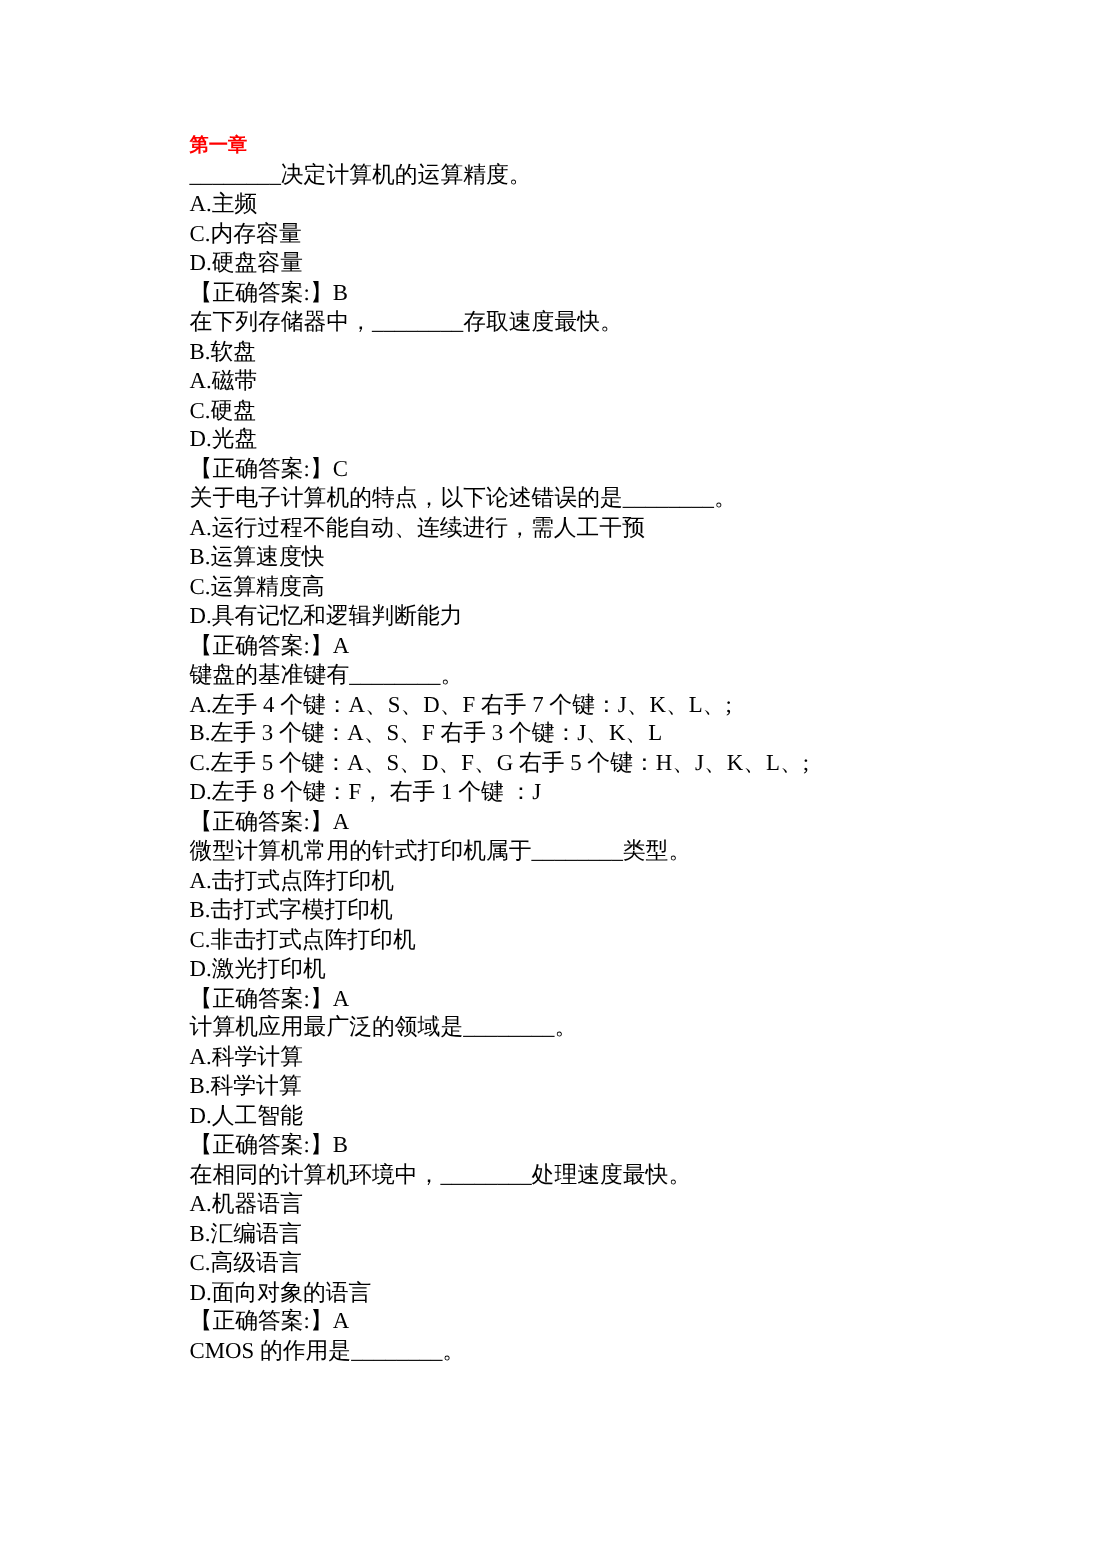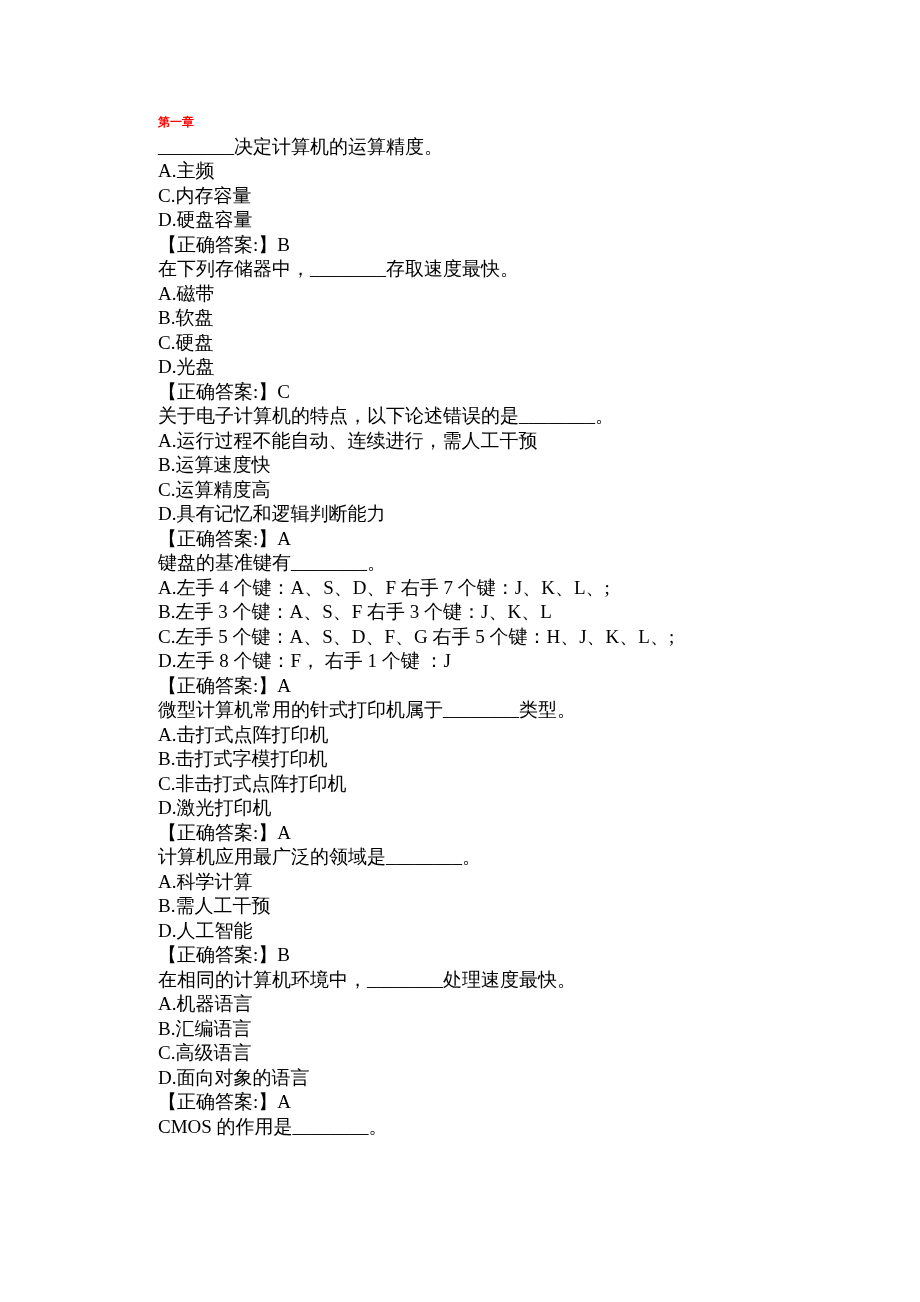--- a/index.html
+++ b/index.html
@@ -12,21 +12,21 @@
   .page {
     padding: 110px 158px 60px 158px;
     font-size: 16px;
     line-height: 24.5px;
     color: #000000;
   }
   .chapter-title {
     font-family: "SimHei", "黑体", sans-serif;
     font-weight: bold;
     color: #ff0000;
-    font-size: 12px;
+    font-size: 16px;
     line-height: 24.5px;
   }
   .question-block {
     
   }
   .q-text, .q-option, .q-answer, .q-fragment {
     font-size: 19px;
     line-height: 24.5px;
   }
   .latin {
@@ -43,22 +43,22 @@
   <div class="question-block">
     <div class="q-text">________决定计算机的运算精度。</div>
     <div class="q-option">A.主频</div>
     <div class="q-option">C.内存容量</div>
     <div class="q-option">D.硬盘容量</div>
     <div class="q-answer"><span>【正确答案:】</span><span class="latin">B</span></div>
   </div>
 
   <div class="question-block">
     <div class="q-text">在下列存储器中，________存取速度最快。</div>
+    <div class="q-option">B.软盘</div>
     <div class="q-option">A.磁带</div>
-    <div class="q-option">B.软盘</div>
     <div class="q-option">C.硬盘</div>
     <div class="q-option">D.光盘</div>
     <div class="q-answer"><span>【正确答案:】</span><span class="latin">C</span></div>
   </div>
 
   <div class="question-block">
     <div class="q-text">关于电子计算机的特点，以下论述错误的是________。</div>
     <div class="q-option">A.运行过程不能自动、连续进行，需人工干预</div>
     <div class="q-option">B.运算速度快</div>
     <div class="q-option">C.运算精度高</div>
@@ -80,21 +80,21 @@
     <div class="q-option">A.击打式点阵打印机</div>
     <div class="q-option">B.击打式字模打印机</div>
     <div class="q-option">C.非击打式点阵打印机</div>
     <div class="q-option">D.激光打印机</div>
     <div class="q-answer"><span>【正确答案:】</span><span class="latin">A</span></div>
   </div>
 
   <div class="question-block">
     <div class="q-text">计算机应用最广泛的领域是________。</div>
     <div class="q-option">A.科学计算</div>
-    <div class="q-option">B.需人工干预</div>
+    <div class="q-option">B.科学计算</div>
     <div class="q-option">D.人工智能</div>
     <div class="q-answer"><span>【正确答案:】</span><span class="latin">B</span></div>
   </div>
 
   <div class="question-block">
     <div class="q-text">在相同的计算机环境中，________处理速度最快。</div>
     <div class="q-option">A.机器语言</div>
     <div class="q-option">B.汇编语言</div>
     <div class="q-option">C.高级语言</div>
     <div class="q-option">D.面向对象的语言</div>

